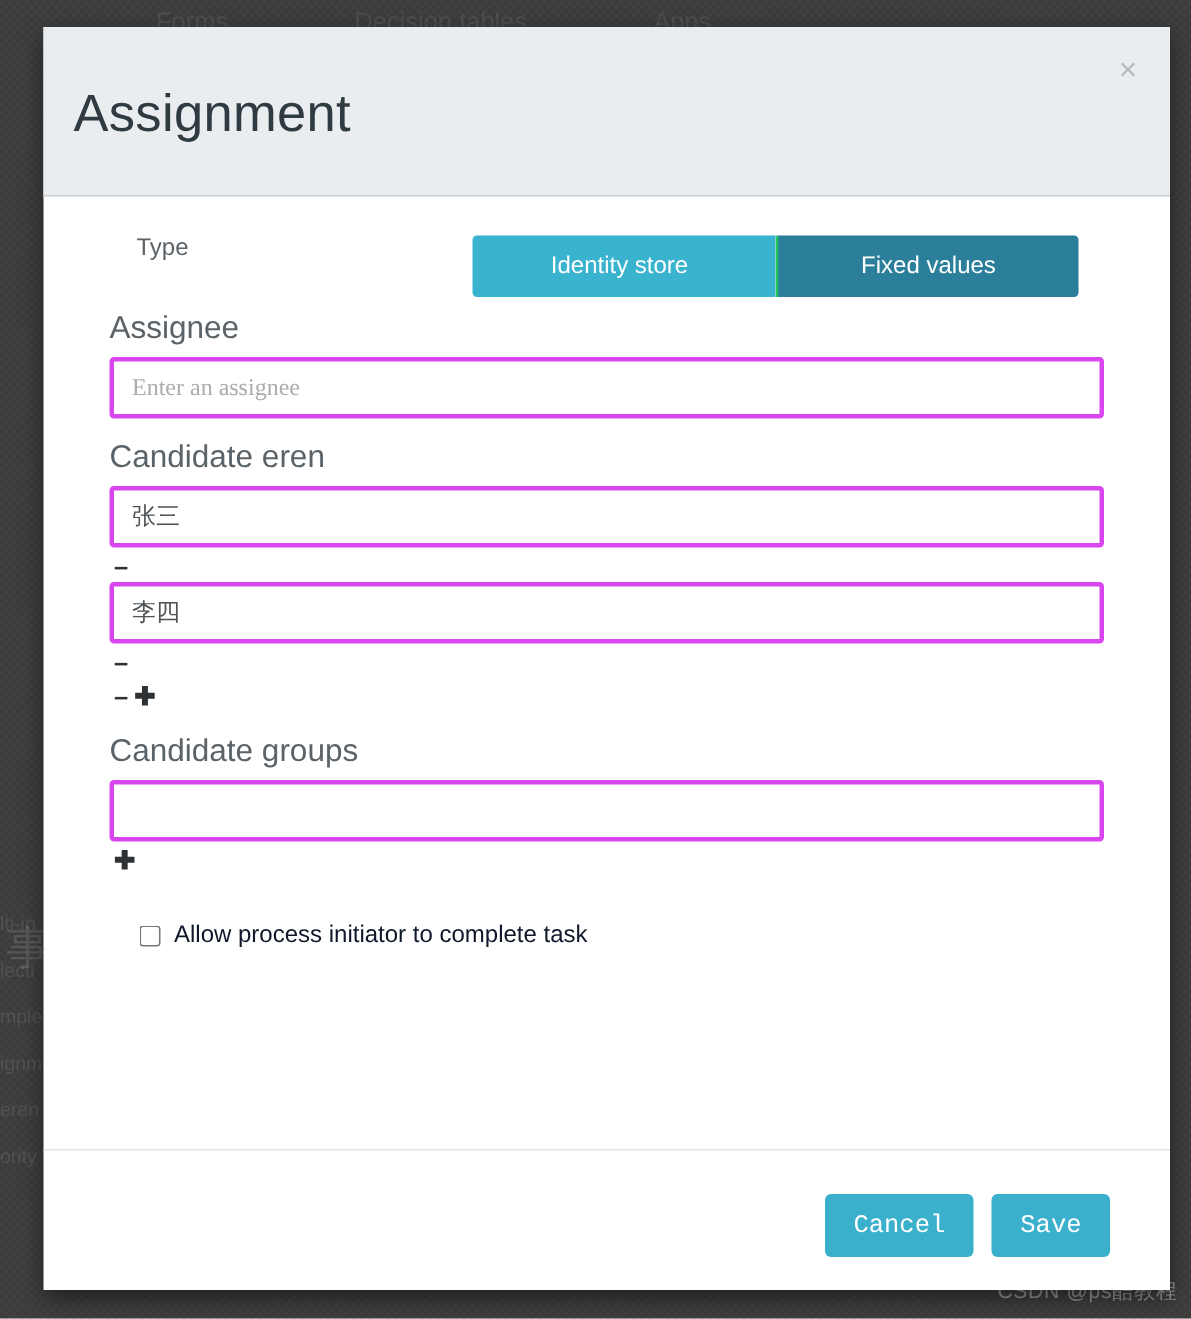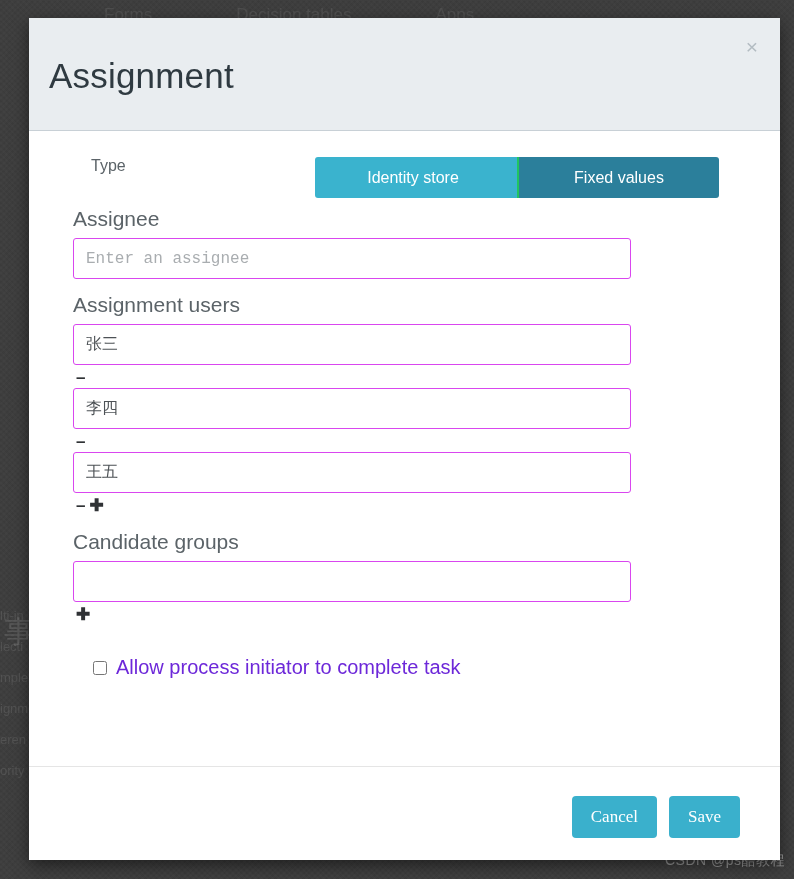--- a/index.html
+++ b/index.html
@@ -111,30 +111,30 @@
                           border-radius: 0 3px 3px 0; border-left: 2px solid #22c55e; }
 
   
   .field-label {
     font-size: 21px;
     color: #5b6368;
     margin: 14px 0 7px 0;
   }
   .text-input {
     display: block;
-    width: 558px;
+    width: 663px;
     height: 41px;
     padding: 6px 12px;
     font-size: 16px;
     color: #4d5256;
-    border: 1px solid #d946ef;
+    border: 3px solid #d946ef;
     border-radius: 3px;
     background: #fff;
     outline: none;
-    font-family: Liberation Mono, monospace;
+    font-family: Liberation Serif, serif;
   }
   .text-input::placeholder { color: #a9adb0; }
 
   .row-actions {
     height: 22px;
     display: flex; align-items: center;
     gap: 5px;
     padding-left: 3px;
     margin-top: 1px;
   }
@@ -154,43 +154,43 @@
     display: flex; align-items: center;
     gap: 9px;
     margin-top: 31px;
     padding-left: 20px;
   }
   .check-row input[type=checkbox] {
     width: 14px; height: 14px; margin: 0;
     cursor: pointer;
   }
   .check-label {
-    font-size: 20px;
-    color: #6d28d9;
+    font-size: 16px;
+    color: #0f172a;
   }
 
   #modal-footer {
     flex: none;
     height: 94px;
     border-top: 1px solid #e5e5e5;
     padding: 0 40px;
     display: flex; align-items: flex-start; justify-content: flex-end;
     gap: 12px;
     padding-top: 29px;
   }
   .footer-btn {
     border: none;
     background: #3ab0cc;
     color: #ffffff;
     font-size: 17px;
     padding: 0 19px;
     height: 42px;
     border-radius: 4px;
     cursor: pointer;
-    font-family: Liberation Serif, serif;
+    font-family: Liberation Mono, monospace;
     text-align: center;
   }
 
   
   #watermark {
     position: absolute;
     right: 9px; bottom: 9px;
     font-size: 14px;
     color: rgba(255,255,255,.45);
     white-space: nowrap;
@@ -236,38 +236,37 @@
       <div class="type-label">Type</div>
       <div class="btn-group">
         <button class="toggle-btn primary">Identity store</button>
         <button class="toggle-btn selected">Fixed values</button>
       </div>
     </div>
 
     <div class="field-label">Assignee</div>
     <input class="text-input" type="text" placeholder="Enter an assignee" style="">
 
-    <div class="field-label">Assignment users</div>
+    <div class="field-label">Candidate eren</div>
 
     <div class="stack-item">
       <input class="text-input" type="text" value="张三" style="">
       <div class="row-actions">
         <button class="icon-btn minus">–</button>
       </div>
     </div>
 
     <div class="stack-item">
       <input class="text-input" type="text" value="李四" style="">
       <div class="row-actions">
         <button class="icon-btn minus">–</button>
       </div>
     </div>
 
     <div class="stack-item">
-      <input class="text-input" type="text" value="王五" style="">
       <div class="row-actions">
         <button class="icon-btn minus">–</button>
         <button class="icon-btn plus">✚</button>
       </div>
     </div>
 
     <div class="field-label">Candidate groups</div>
 
     <div class="stack-item">
       <input class="text-input" type="text" value="" style="">

